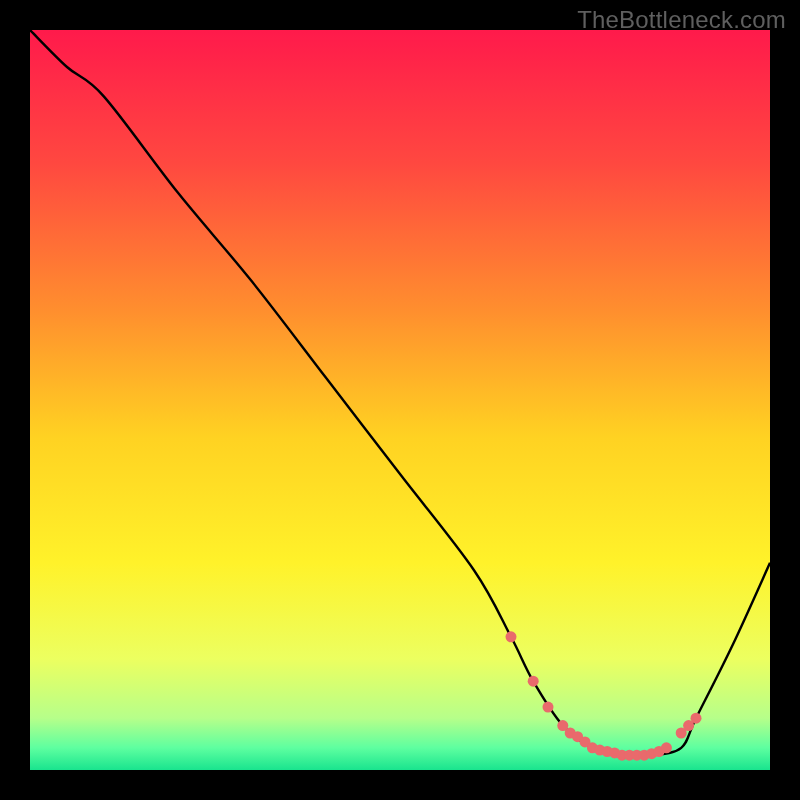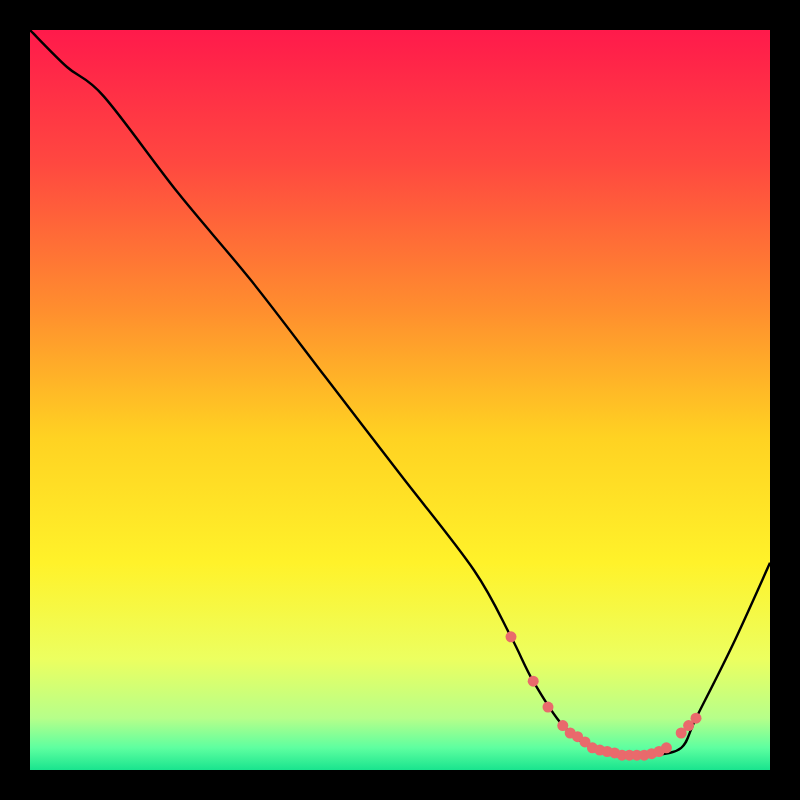--- a/index.html
+++ b/index.html
@@ -34,20 +34,21 @@
     height: 740px;
   }
   svg {
     display: block;
   }
 </style>
 </head>
 <body>
 
 <div class="frame">
+  <div class="watermark">TheBottleneck.com</div>
 
   <div class="plot">
     <svg id="chart-svg" viewBox="0 0 740 740" width="740" height="740">
       <defs>
         <linearGradient id="bg-grad" x1="0" y1="0" x2="0" y2="1">
             <stop offset="0%" stop-color="#ff1a4b"></stop>
             <stop offset="18%" stop-color="#ff4840"></stop>
             <stop offset="38%" stop-color="#ff8f2e"></stop>
             <stop offset="55.00000000000001%" stop-color="#ffd222"></stop>
             <stop offset="72%" stop-color="#fff22a"></stop>

